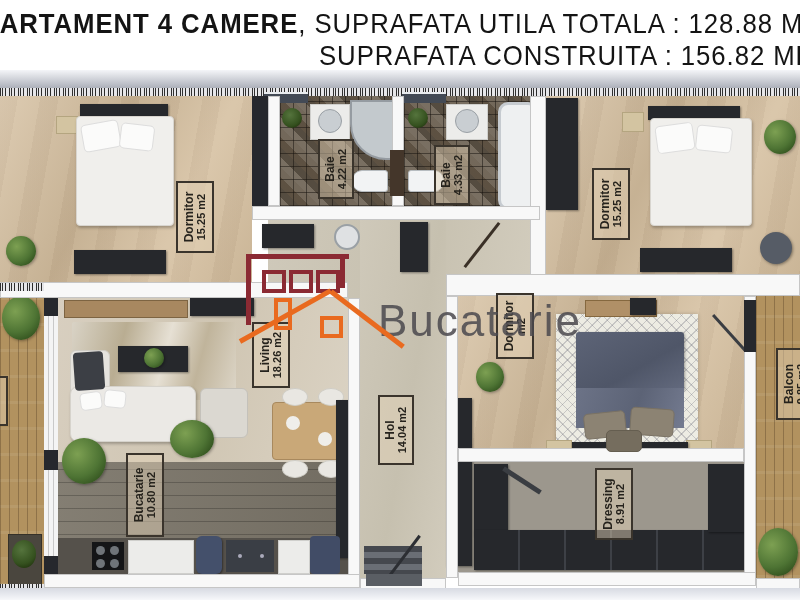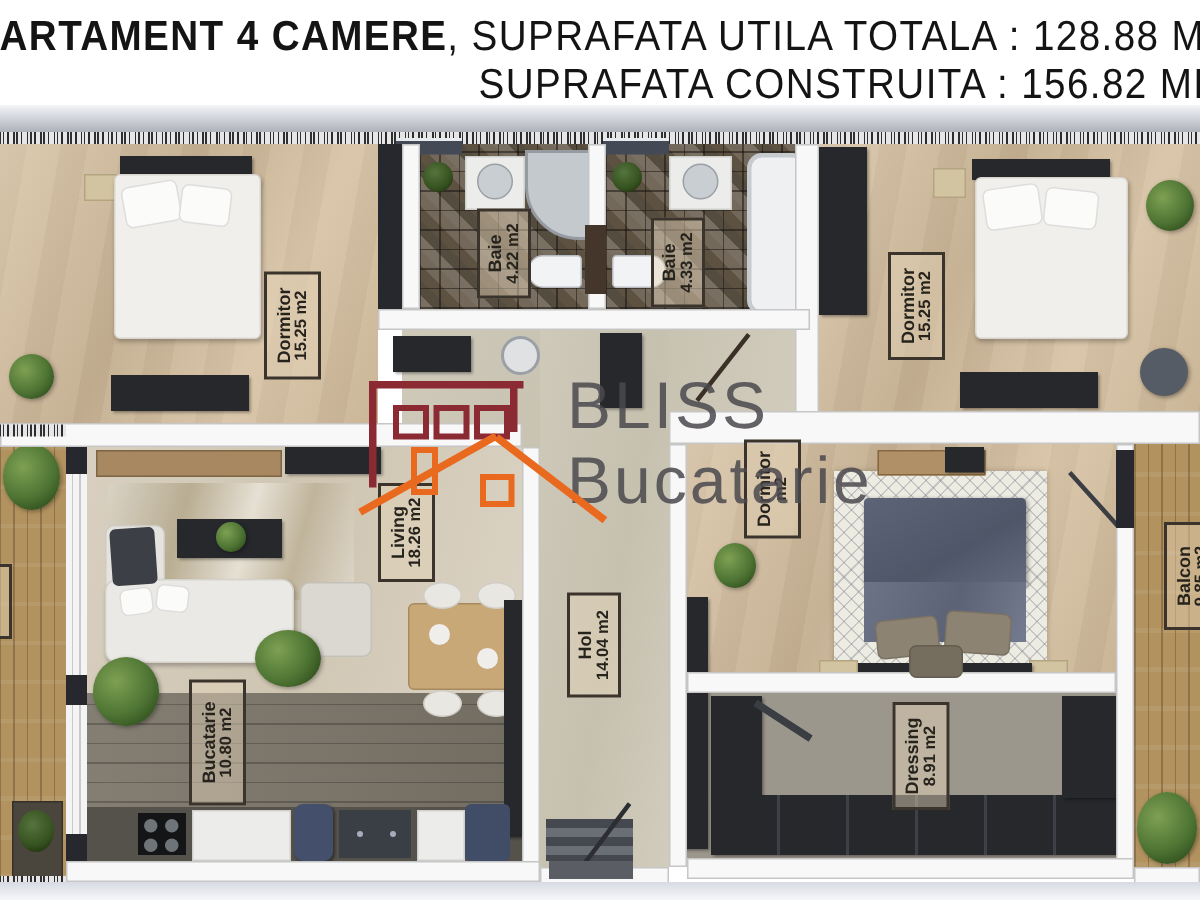--- a/index.html
+++ b/index.html
@@ -267,17 +267,16 @@
 
   <div class="abs" style="left:246px;top:254px;width:98px;height:66px;border-top:5px solid var(--logo-maroon,#8b2a33);border-left:5px solid var(--logo-maroon,#8b2a33);z-index:41;"></div>
   <div class="abs" style="left:340px;top:254px;width:5px;height:34px;background:var(--logo-maroon,#8b2a33);z-index:41;"></div>
   <div class="lgsq-m" style="left:262px;top:270px;width:16px;height:15px;"></div>
   <div class="lgsq-m" style="left:289px;top:270px;width:16px;height:15px;"></div>
   <div class="lgsq-m" style="left:316px;top:270px;width:16px;height:15px;"></div>
   <div class="lgline" style="left:240px;top:339px;width:104px;transform:rotate(-29.3deg);transform-origin:left center;"></div>
   <div class="lgline" style="left:331px;top:289px;width:91px;transform:rotate(37.4deg);transform-origin:left center;"></div>
   <div class="lgsq-o" style="left:274px;top:298px;width:10px;height:24px;"></div>
   <div class="lgsq-o" style="left:320px;top:316px;width:15px;height:14px;"></div>
-  <div class="wmtext" style="left:378px;top:246px;">BLISS</div>
   <div class="wmtext" style="left:378px;top:296px;">Bucatarie</div>
 
   <div class="abs bottomstrip" style="left:0;top:588px;width:800px;height:12px;z-index:25;"></div>
 </div>
 
 </body></html>

